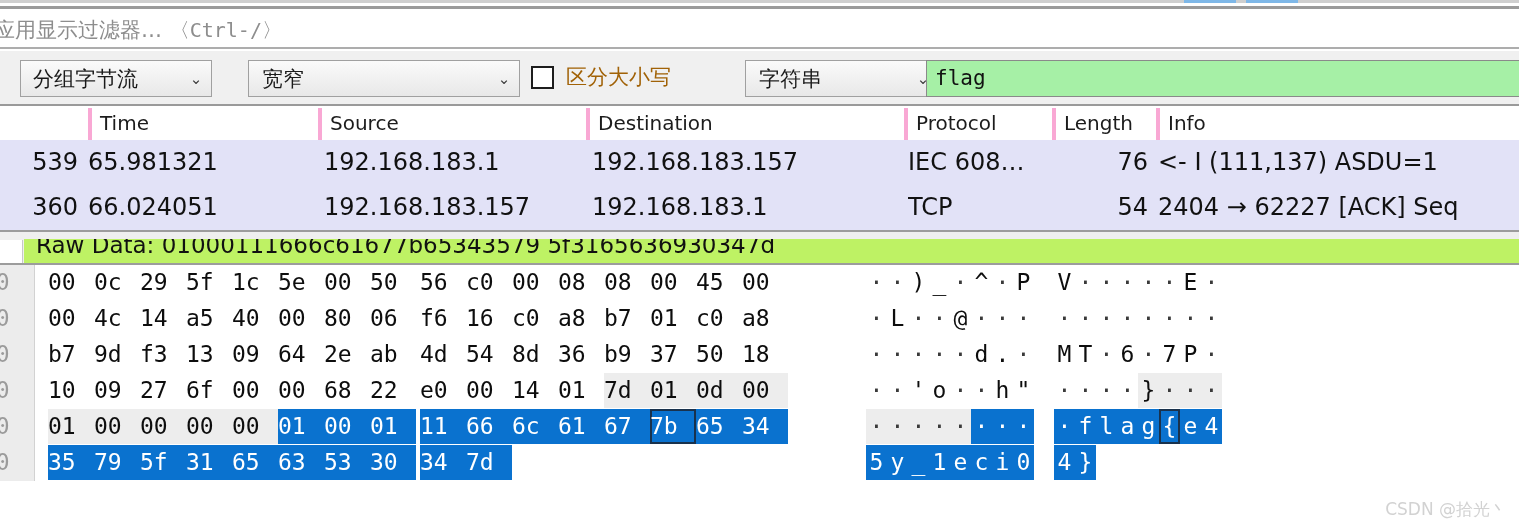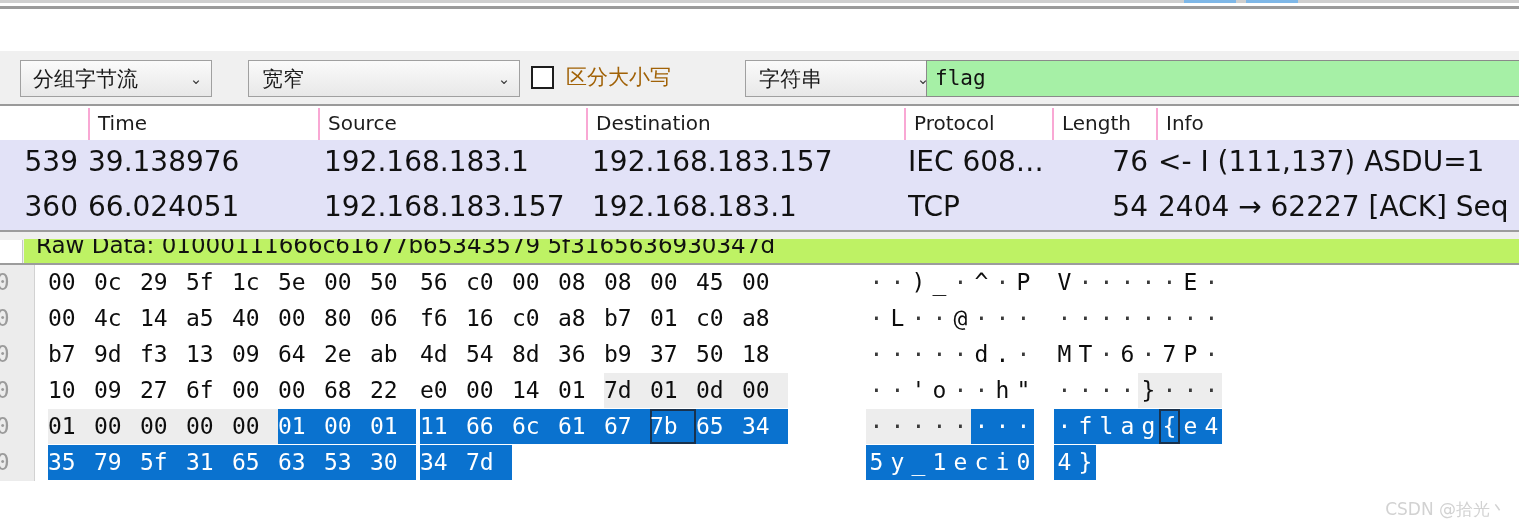--- a/index.html
+++ b/index.html
@@ -88,30 +88,30 @@
   
   .packetlist { position:absolute; left:0; top:108px; width:1519px; height:122px; background:#fff; }
   .plist-head {
     position:absolute; left:0; top:0; width:1519px; height:32px;
     background:#ffffff; border-bottom:1px solid #c0c0c0;
   }
   .plist-head .hcell {
     position:absolute; top:0; height:32px;
     font-family:"DejaVu Sans", sans-serif; font-size:20px; color:#1c1c1c;
     line-height:31px;
-    border-left:2px solid #f9a8d4;
+    border-left:4px solid #f9a8d4;
     padding-left:8px; box-sizing:border-box;
     white-space:nowrap;
   }
   .plist-head .hcell.nb { border-left:none; }
 
   .prow {
     position:absolute; left:0; width:1519px; height:45px;
     background:#e2e2f7;
-    font-family:"DejaVu Sans", sans-serif; font-size:28px; color:#111;
+    font-family:"DejaVu Sans", sans-serif; font-size:24px; color:#111;
     line-height:44px;
   }
   .prow .c { position:absolute; top:0; height:45px; white-space:nowrap; overflow:hidden; }
   .prow .c.r { text-align:right; }
 
   
   .detailwrap {
     position:absolute; left:0; top:230px; width:1519px; height:35px;
     background:#efefef;
     border-top:2px solid #9c9c9c;
@@ -177,20 +177,25 @@
 
 <div class="app">
 
   <div class="topstrip">
     <div class="bar"></div>
     <div class="tabA" style="left:1184px;width:52px;"></div>
     <div class="tabB" style="left:1246px;width:52px;"></div>
     <div class="under"></div>
   </div>
 
+  <div class="filterbar">
+    <div class="filter-text">
+      <span>应用显示过滤器</span><span class="filter-dots">…</span> <span class="filter-hint">〈Ctrl-/〉</span>
+    </div>
+  </div>
 
   <div class="findbar">
 
     <div class="combo" id="combo-search-in">
       <span class="lbl">分组字节流</span>
       <span class="chev">⌄</span>
     </div>
 
     <div class="combo" id="combo-display-as">
       <span class="lbl">宽窄</span>
@@ -216,21 +221,21 @@
       <div class="hcell" style="left:88px;width:230px;">Time</div>
       <div class="hcell" style="left:586px;width:318px;">Destination</div>
       <div class="hcell" style="left:318px;width:268px;">Source</div>
       <div class="hcell" style="left:904px;width:148px;">Protocol</div>
       <div class="hcell" style="left:1052px;width:104px;">Length</div>
       <div class="hcell" style="left:1156px;width:363px;">Info</div>
     </div>
 
     <div class="prow" style="top:32px;">
       <div class="c r" style="left:0px;width:78px;">539</div>
-      <div class="c" style="left:88px;width:230px;">39.138976</div>
+      <div class="c" style="left:88px;width:230px;">65.981321</div>
       <div class="c" style="left:324px;width:268px;">192.168.183.1</div>
       <div class="c" style="left:592px;width:318px;">192.168.183.157</div>
       <div class="c" style="left:908px;width:148px;">IEC 608…</div>
       <div class="c r" style="left:1052px;width:96px;">76</div>
       <div class="c" style="left:1158px;width:361px;">&lt;- I (111,137) ASDU=1</div>
     </div>
 
     <div class="prow" style="top:77px;">
       <div class="c r" style="left:0px;width:78px;">360</div>
       <div class="c" style="left:88px;width:230px;">66.024051</div>

